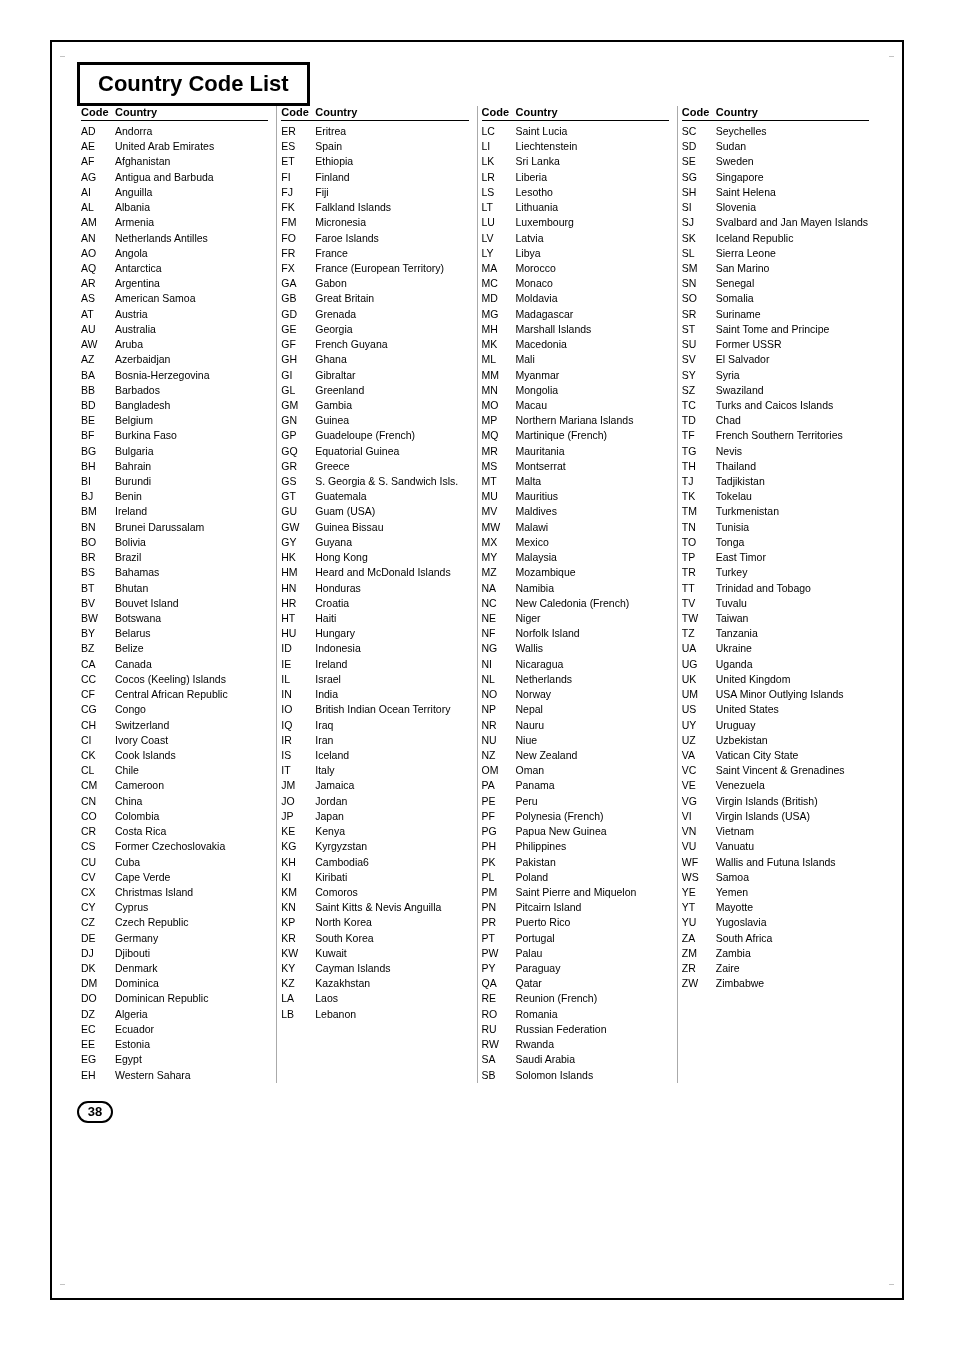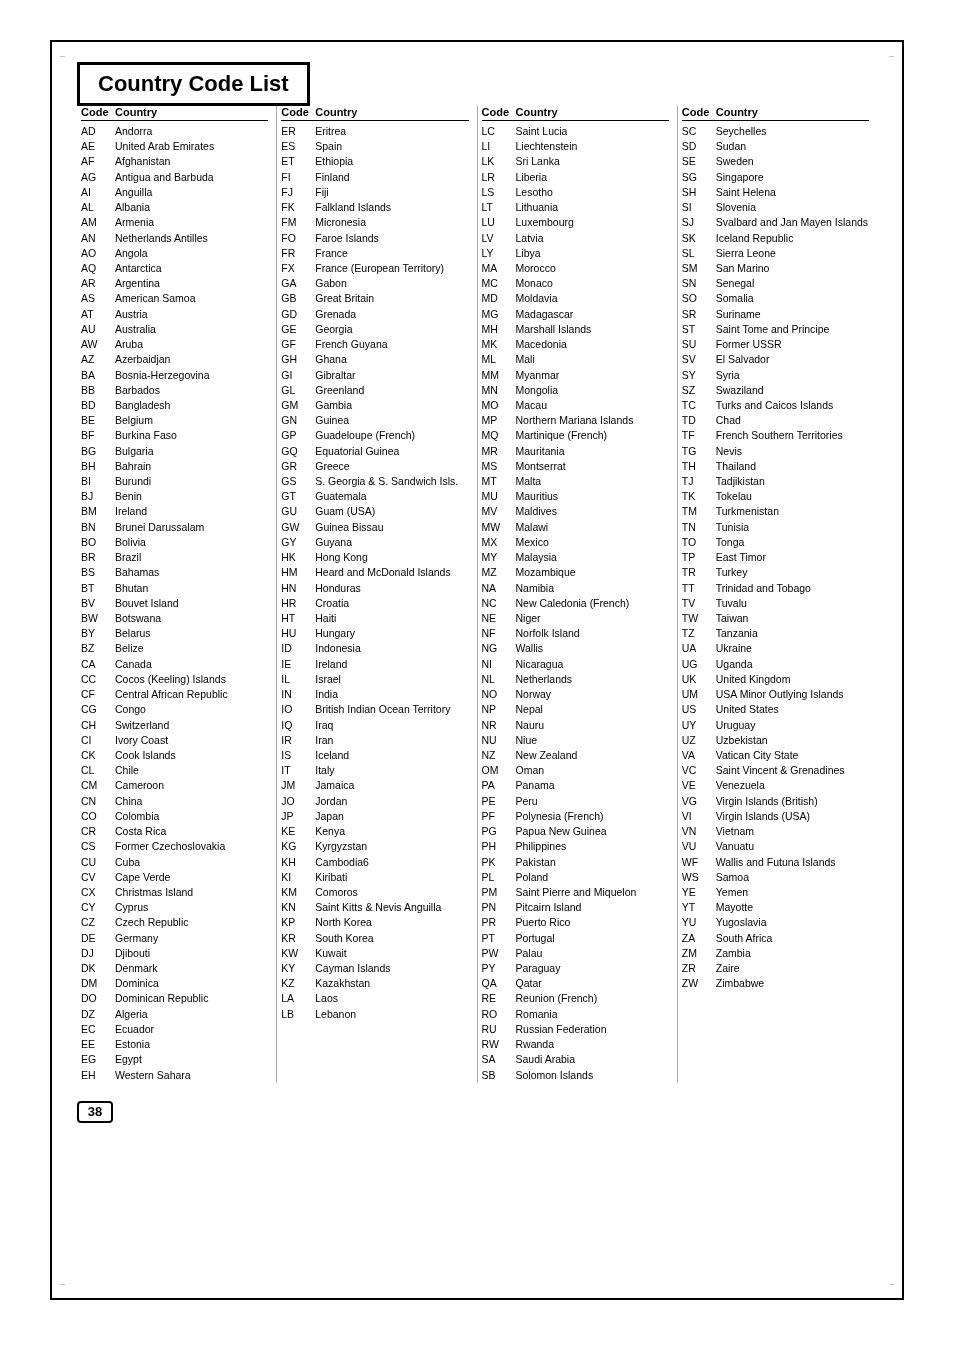--- a/index.html
+++ b/index.html
@@ -70,21 +70,21 @@
       flex: 1;
       font-size: 10.5px;
     }
     .page-number {
       display: flex;
       align-items: center;
       justify-content: center;
       width: 36px;
       height: 22px;
       border: 2px solid #000;
-      border-radius: 4px;
+      border-radius: 11px;
       font-weight: bold;
       font-size: 13px;
       margin-top: 18px;
     }
     .corner-mark {
       position: absolute;
       font-size: 10px;
       color: #999;
     }
     .corner-tl { top: 8px; left: 8px; }

